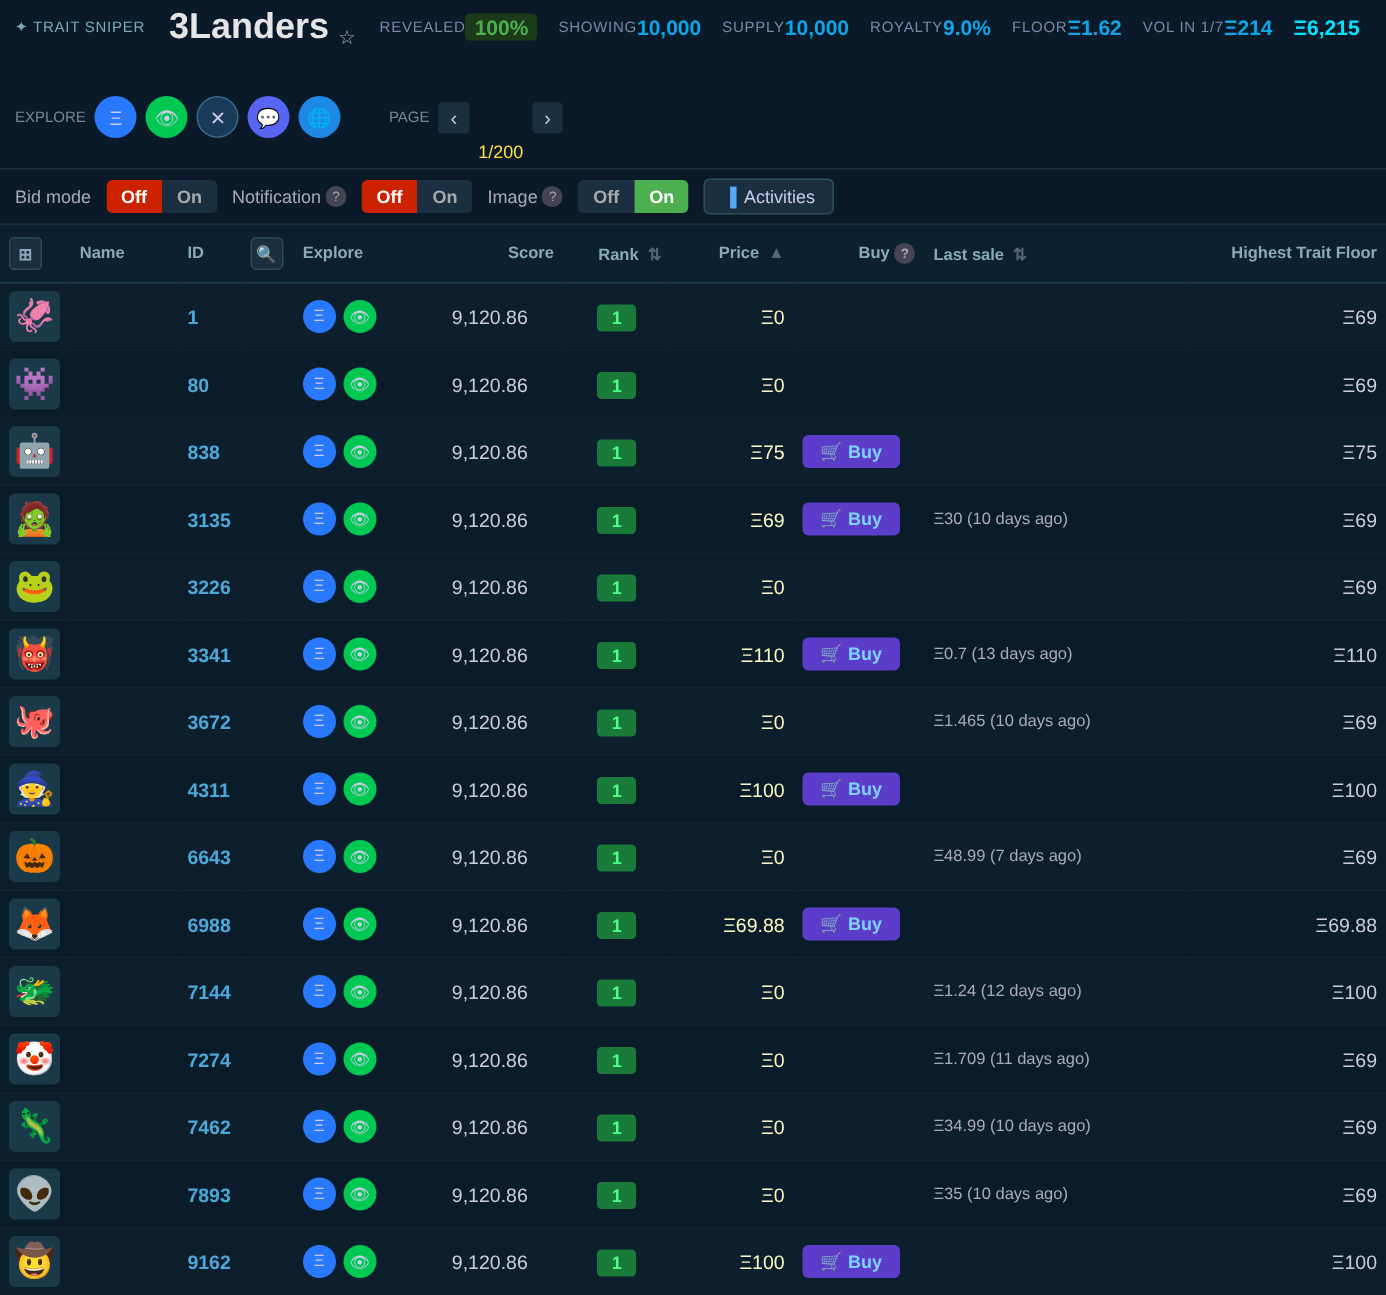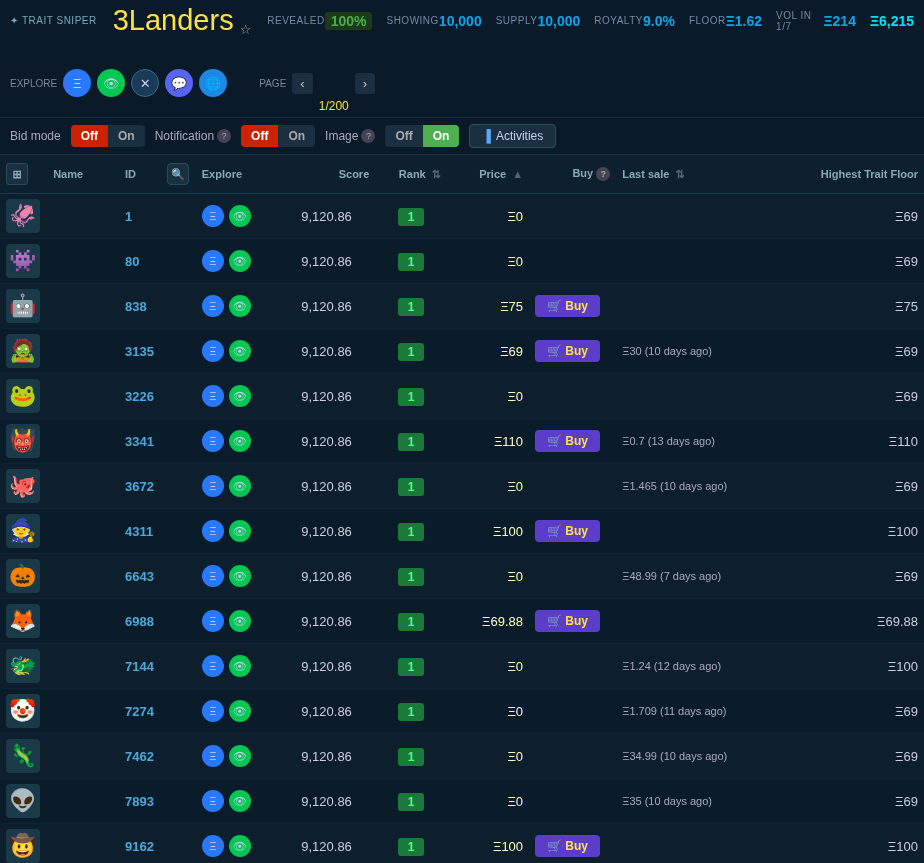--- a/index.html
+++ b/index.html
@@ -24,23 +24,23 @@
       display: flex;
       align-items: flex-end;
       gap: 6px;
     }
     .trait-sniper-label {
       color: #7ab;
       font-size: 10px;
       letter-spacing: 0.5px;
     }
     .collection-name {
-      color: #fde047;
-      font-size: 29px;
-      font-weight: 400;
+      color: #e5e5e5;
+      font-size: 24px;
+      font-weight: 700;
     }
     .star-icon { color: #aaa; cursor: pointer; }
     .stat-group {
       display: flex;
       gap: 14px;
       flex: 1;
     }
     .stat-item {
       display: flex;
       flex-direction: row;
@@ -206,21 +206,21 @@
       color: #4dff88;
       padding: 2px 10px;
       border-radius: 3px;
       font-size: 12px;
       font-weight: 700;
       text-align: center;
     }
     .price-cell { color: #fef9c3; text-align: right; }
     .buy-btn {
       background: #5c3dc9;
-      color: #fde047;
+      color: #7dd3fc;
       border: none;
       padding: 4px 12px;
       border-radius: 4px;
       cursor: pointer;
       font-size: 12px;
       font-weight: 600;
       display: flex;
       align-items: center;
       gap: 4px;
       white-space: nowrap;

